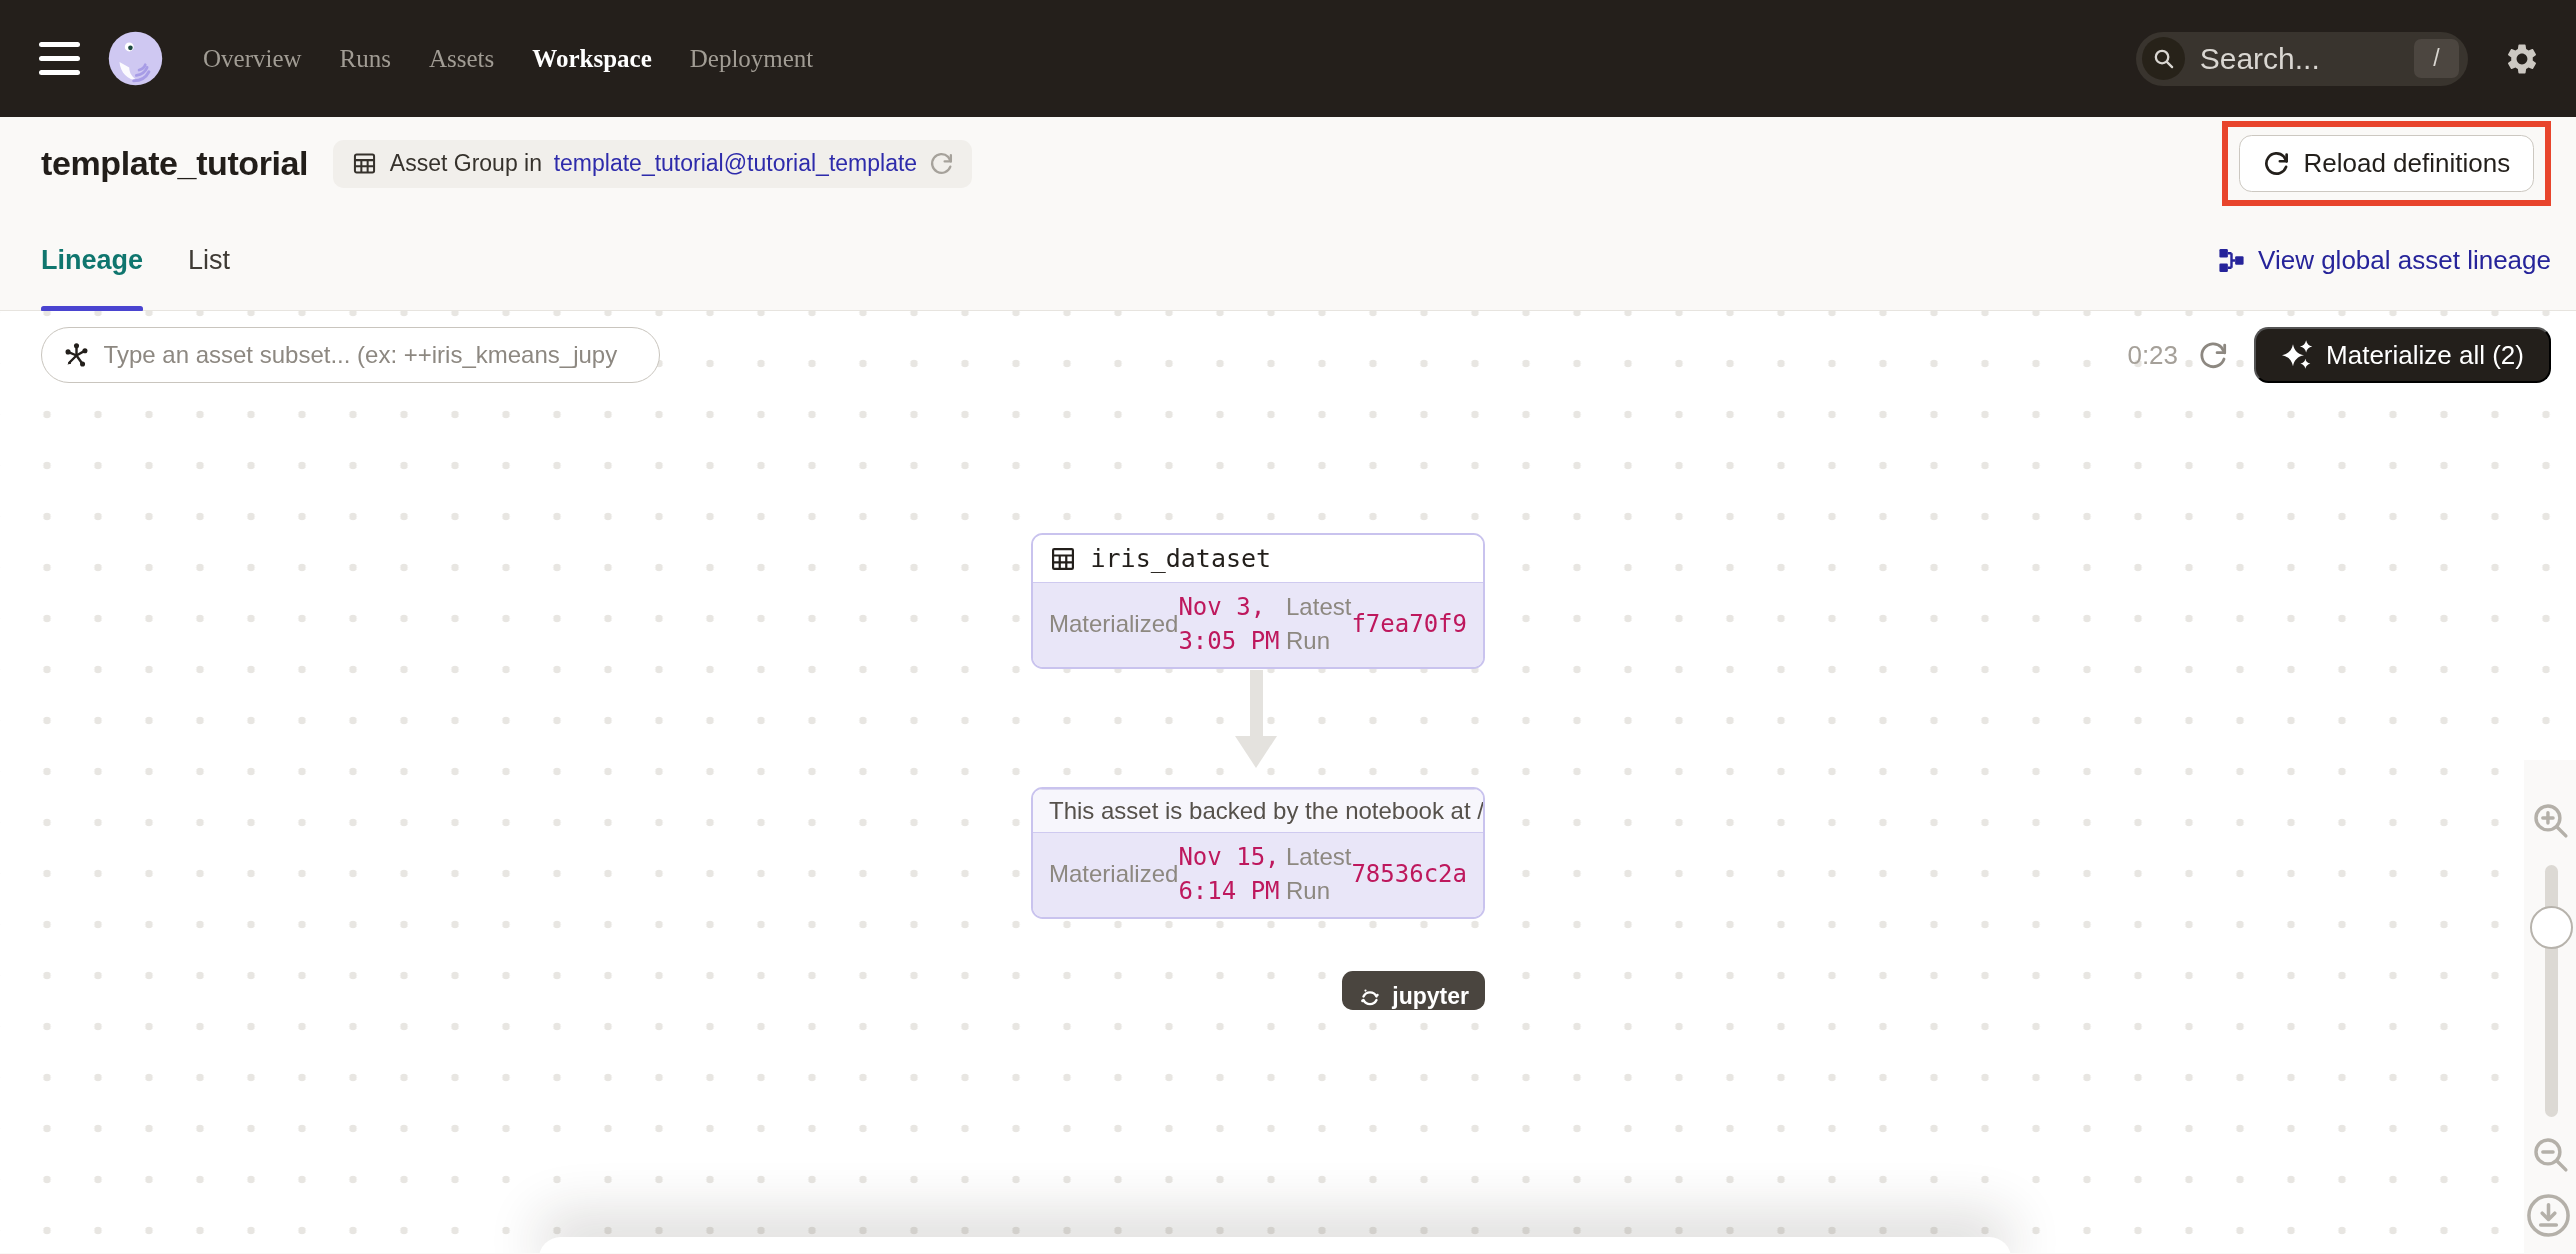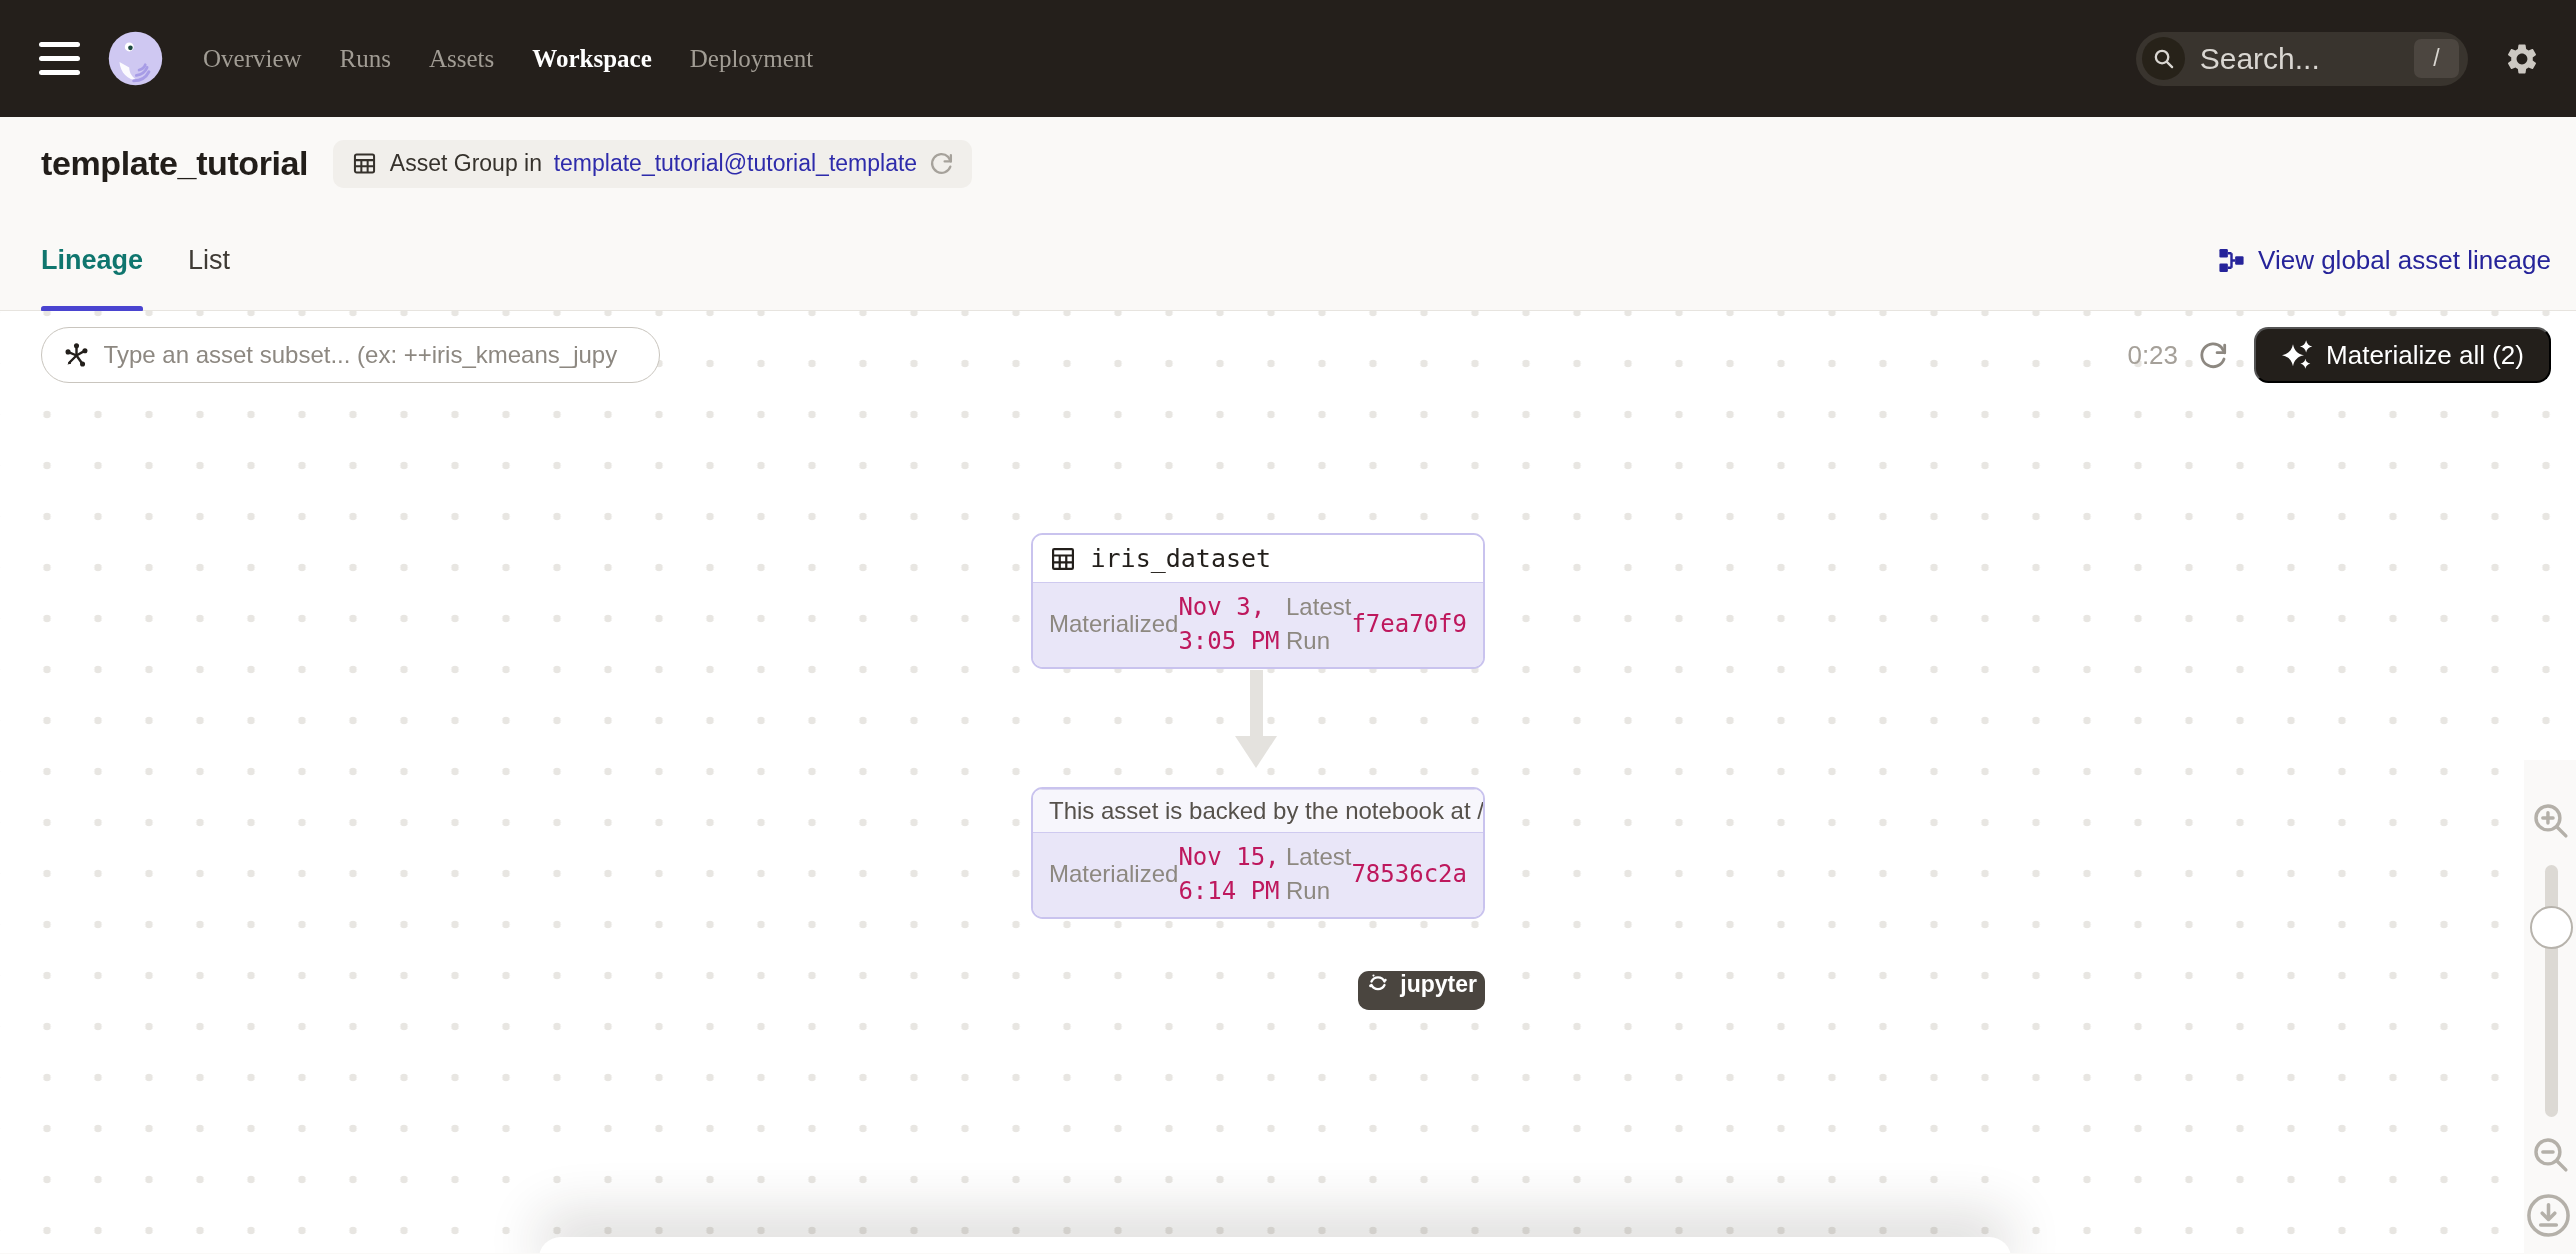--- a/index.html
+++ b/index.html
@@ -95,21 +95,21 @@
   .row-label { font-size: 24px; color: #8d8880; }
   .row-value { font-family: "DejaVu Sans Mono", monospace; font-size: 24px; color: #be185d; }
 
   .edge-arrow { position: absolute; left: 1250px; top: 359px; width: 12.6px; height: 66px;
     background: #e4e2de; }
   .edge-arrow::after { content: ""; position: absolute; top: 66px; left: -15.3px;
     border: 21.5px solid rgba(0,0,0,0); border-top: 32px solid #e4e2de; border-bottom: 0; }
 
   .node-tag { position: absolute; top: 660px; right: 1091px; height: 39px;
     background: #4a453f; color: #fff; border-radius: 10.8px; display: flex;
-    align-items: flex-start; gap: 10px; padding: 0 8px; font-size: 23px; font-weight: 700;
+    align-items: flex-end; gap: 10px; padding: 0 16px; font-size: 23px; font-weight: 700;
     cursor: pointer; }
   .node-tag .glyph { width: 24px; height: 24px; color: #fff; }
 
   
   .zoom-rail-icon { position: absolute; width: 41px; height: 41px; color: #b4b0a9;
     cursor: pointer; }
   .zoom-in-icon { right: 5.4px; top: 489px; }
   .zoom-out-icon { right: 5.4px; top: 823px; }
   .download-icon { right: 4.5px; top: 881px; width: 47px; height: 47px; }
   .zoom-slider-track { position: absolute; right: 18px; top: 554px; width: 13.5px;
@@ -167,20 +167,29 @@
     <svg class="badge-icon" viewBox="0 0 24 24" fill="none" stroke="currentColor" stroke-width="1.8">
       <rect x="3.5" y="4" width="17" height="16" rx="1.5"></rect>
       <path d="M3.5 9h17 M9.2 9v11 M14.8 9v11 M3.5 14.5h17"></path>
     </svg>
     <span class="badge-text">Asset Group in</span>
     <span class="badge-link">template_tutorial@tutorial_template</span>
     <svg class="badge-refresh" viewBox="0 0 24 24" fill="none" stroke="currentColor" stroke-width="2.2" stroke-linecap="round" stroke-linejoin="round">
       <polyline points="21 4 21 10 15 10"></polyline>
       <path d="M20.49 15a9 9 0 1 1-2.12-9.36L21 10"></path>
     </svg>
+  </div>
+  <div class="annotation-box">
+    <button class="reload-btn">
+      <svg class="refresh-glyph" viewBox="0 0 24 24" fill="none" stroke="currentColor" stroke-width="2.4" stroke-linecap="round" stroke-linejoin="round">
+        <polyline points="21 4 21 10 15 10"></polyline>
+        <path d="M20.49 15a9 9 0 1 1-2.12-9.36L21 10"></path>
+      </svg>
+      <span>Reload definitions</span>
+    </button>
   </div>
 </div>
 
 <div class="tabs-row">
   <div class="tabs">
     <div class="tab active">Lineage</div>
     <div class="tab">List</div>
   </div>
   <div class="global-lineage">
     <svg class="glyph" viewBox="0 0 24 24">

